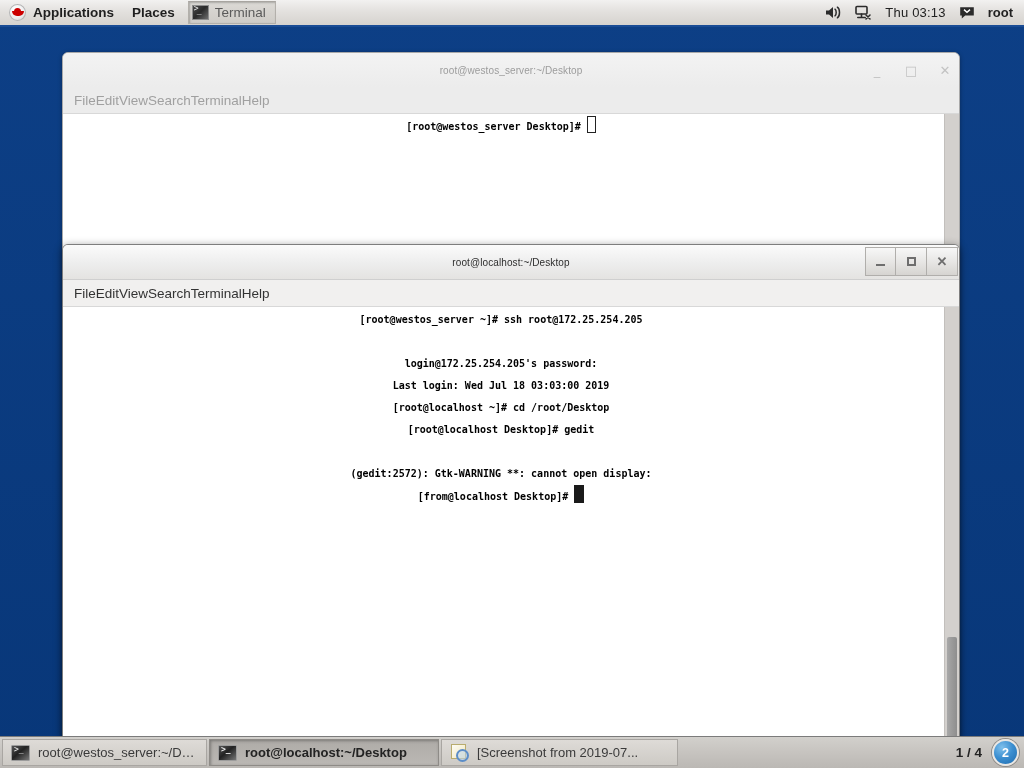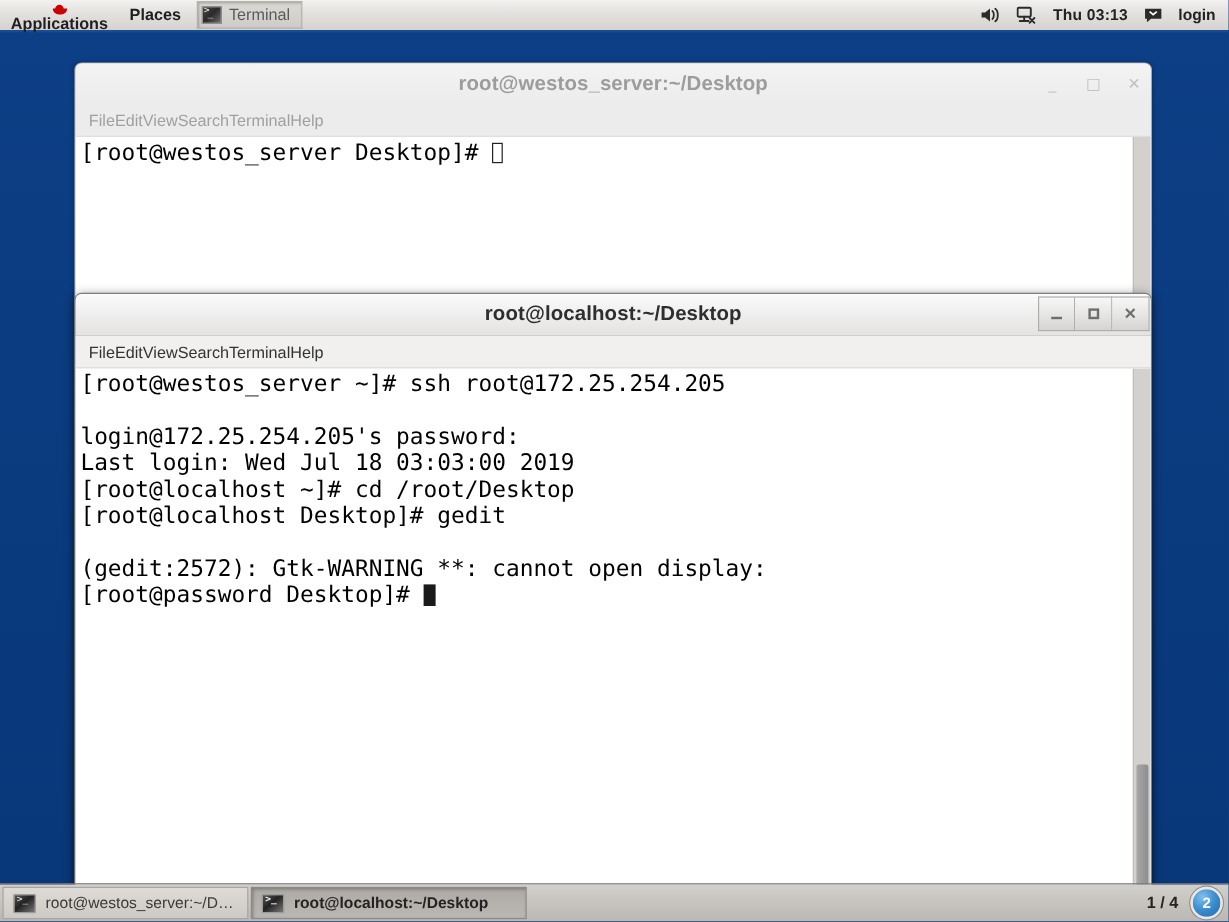--- a/index.html
+++ b/index.html
@@ -27,21 +27,20 @@
     border-bottom: 2px solid #1a4c95;
     box-sizing: border-box;
     display: flex; align-items: center;
     font-size: 13px; color: #2b2b2b;
   }
   .panel-menu {
     display: flex; align-items: center; gap: 7px;
     padding: 0 9px; height: 25px; line-height: 25px;
     font-weight: bold; font-size: 13.5px; color: #1f1f1f;
     cursor: default;
-    flex-direction: column;
   }
   .rh-logo {
     width: 17px; height: 17px; border-radius: 50%;
     background: radial-gradient(circle at 35% 30%, #fdfdfd 0%, #efefef 55%, #c9c9c9 100%);
     position: relative; display: inline-block;
     box-shadow: inset 0 0 0 1px #b4b4b4;
   }
   .rh-logo::before {
     content: ""; position: absolute;
     left: 2.5px; top: 6.5px; width: 12px; height: 5px;
@@ -77,21 +76,21 @@
   }
   .term-mini::after {
     content: "_"; position: absolute; left: 4px; top: 0px;
     font-family: "DejaVu Sans Mono", monospace; font-size: 8px; color: #e8e8e8;
   }
 
   #panel-right {
     margin-left: auto; display: flex; align-items: center;
     gap: 13px; padding-right: 11px; font-size: 13px; color: #222;
   }
-  #panel-right .clock { font-weight: bold; letter-spacing: 0.2px; }
+  #panel-right .clock { font-weight: normal; letter-spacing: 0.2px; }
   #panel-right .user { font-weight: bold; }
   .pr-item { display: flex; align-items: center; gap: 6px; cursor: default; }
 
   
   .window {
     position: absolute;
     box-sizing: border-box;
     border: 1px solid #9a9a9a;
     border-radius: 6px 6px 0 0;
   }
@@ -114,21 +113,21 @@
     display: flex; align-items: center; justify-content: center;
   }
   .titlebar.inactive {
     background: linear-gradient(180deg, #f3f3f3 0%, #ececec 100%);
   }
   .titlebar.active {
     background: linear-gradient(180deg, #fbfbfb 0%, #ededed 55%, #e4e3e1 100%);
     border-bottom: 1px solid #cfcfcf;
   }
   .title-text {
-    font-size: 17px; font-weight: bold; letter-spacing: 0.1px;
+    font-size: 10px; font-weight: normal; letter-spacing: 0.1px;
     cursor: default;
   }
   .titlebar.inactive .title-text { color: #9c9c9c; }
   .titlebar.active .title-text { color: #2e2e2e; }
 
   .wbtns { position: absolute; right: 0; top: 0; height: 34px; display: flex; align-items: center; }
   .wbtns.inactive { right: 8px; gap: 22px; }
   .wbtn-flat {
     font-size: 13px; color: #c2c2c2; font-family: "DejaVu Sans", sans-serif;
     width: 12px; text-align: center; cursor: pointer;
@@ -161,24 +160,25 @@
   .menubar.active { color: #333333; background: #f1f0ef; }
   .menu-item { cursor: default; }
 
   .term-area {
     position: relative; background: #ffffff; overflow: hidden;
     border-top: 1px solid #d8d8d8;
   }
   .term-text {
     position: absolute; left: 4px; top: 2px; right: 24px;
     font-family: "DejaVu Sans Mono", monospace;
-    font-size: 19px; line-height: 22px;
-    font-weight: normal;
+    font-size: 10px; line-height: 22px;
+    font-weight: bold;
     color: #000000;
     white-space: pre;
+    text-align: center;
   }
   .scrollbar {
     position: absolute; right: 0; top: 0; bottom: 0; width: 15px;
     background: #d3d0cd;
     border-left: 1px solid #c2bfbc;
     box-sizing: border-box;
   }
   .scroll-thumb {
     position: absolute; left: 2px; right: 2px;
     background: linear-gradient(90deg, #a8a8a8 0%, #9a9a9a 50%, #8e8e8e 100%);
@@ -298,21 +298,21 @@
           <path d="M11 10l4 4M15 10l-4 4" stroke="#2b2b2b" stroke-width="1.5" stroke-linecap="round"></path>
         </svg>
       </span>
       <span class="pr-item clock">Thu 03:13</span>
       <span class="pr-item">
         <svg width="16" height="14" viewBox="0 0 16 14" aria-hidden="true">
           <path d="M1.2 1.2h13.6v8.4H6.2L2.8 12.6V9.6H1.2z" fill="#2b2b2b"></path>
           <path d="M5 3.6l3 2.6 3-2.6" stroke="#ffffff" stroke-width="1.4" fill="none"></path>
         </svg>
       </span>
-      <span class="pr-item user">login</span>
+      <span class="pr-item user">root</span>
     </div>
   </div>
 
   <div class="window" id="window-bg">
     <div class="titlebar inactive">
       <span class="title-text">root@westos_server:~/Desktop</span>
       <div class="wbtns inactive">
         <span class="wbtn-flat">_</span>
         <span class="wbtn-flat">□</span>
         <span class="wbtn-flat">✕</span>
@@ -357,34 +357,38 @@
     </div>
     <div class="term-area" id="term-active" style="height:434px;">
       <div class="term-text"><span>[root@westos_server ~]# ssh root@172.25.254.205</span>
 <span></span>
 <span>login@172.25.254.205's password:</span>
 <span>Last login: Wed Jul 18 03:03:00 2019</span>
 <span>[root@localhost ~]# cd /root/Desktop</span>
 <span>[root@localhost Desktop]# gedit</span>
 <span></span>
 <span>(gedit:2572): Gtk-WARNING **: cannot open display:</span>
-<span>[root@password Desktop]# </span><span class="cursor-block"></span></div>
+<span>[from@localhost Desktop]# </span><span class="cursor-block"></span></div>
       <div class="scrollbar">
         <div class="scroll-thumb" style="top:330px; bottom:2px;"></div>
       </div>
     </div>
   </div>
 
   <div id="taskbar">
     <div class="task-btn" style="width:205px;">
       <span class="tb-term"></span>
       <span class="lbl">root@westos_server:~/Des...</span>
     </div>
     <div class="task-btn pressed" style="width:230px;">
       <span class="tb-term"></span>
       <span class="lbl">root@localhost:~/Desktop</span>
     </div>
+    <div class="task-btn" style="width:237px;">
+      <span class="tb-shot"></span>
+      <span class="lbl">[Screenshot from 2019-07...</span>
+    </div>
     <div class="spacer"></div>
     <div id="workspace-indicator">1 / 4</div>
     <div id="notif-badge">2</div>
   </div>
 
 </div>
 
 </body></html>

